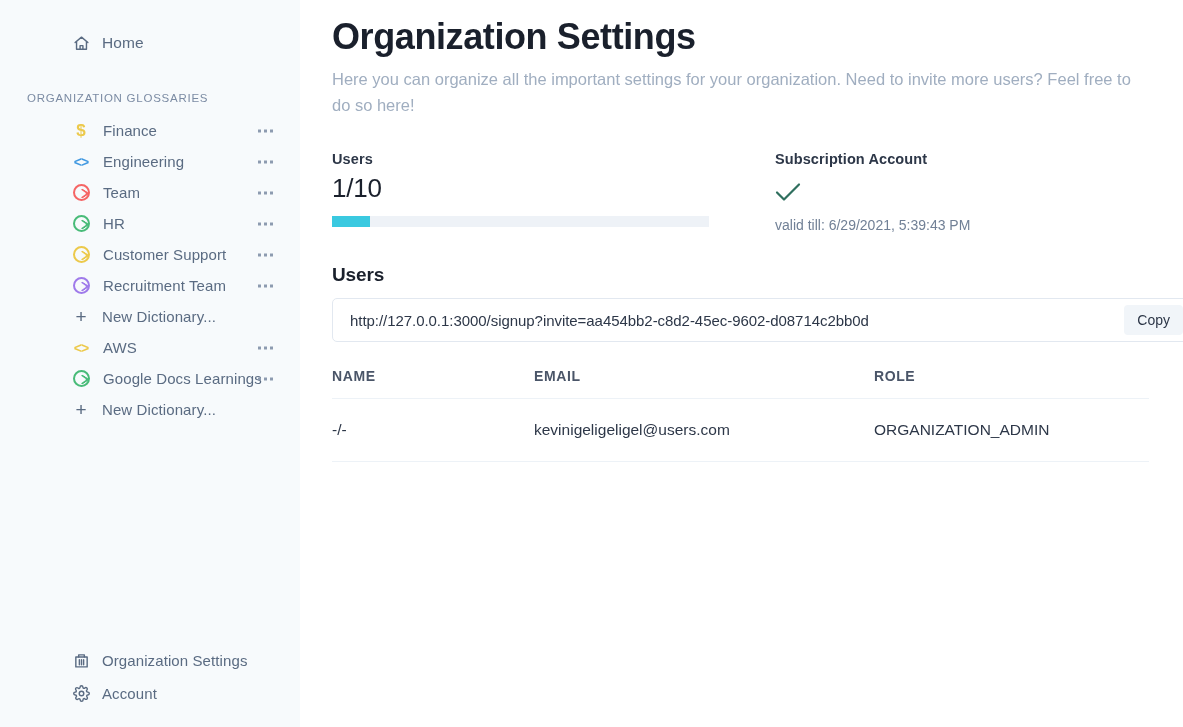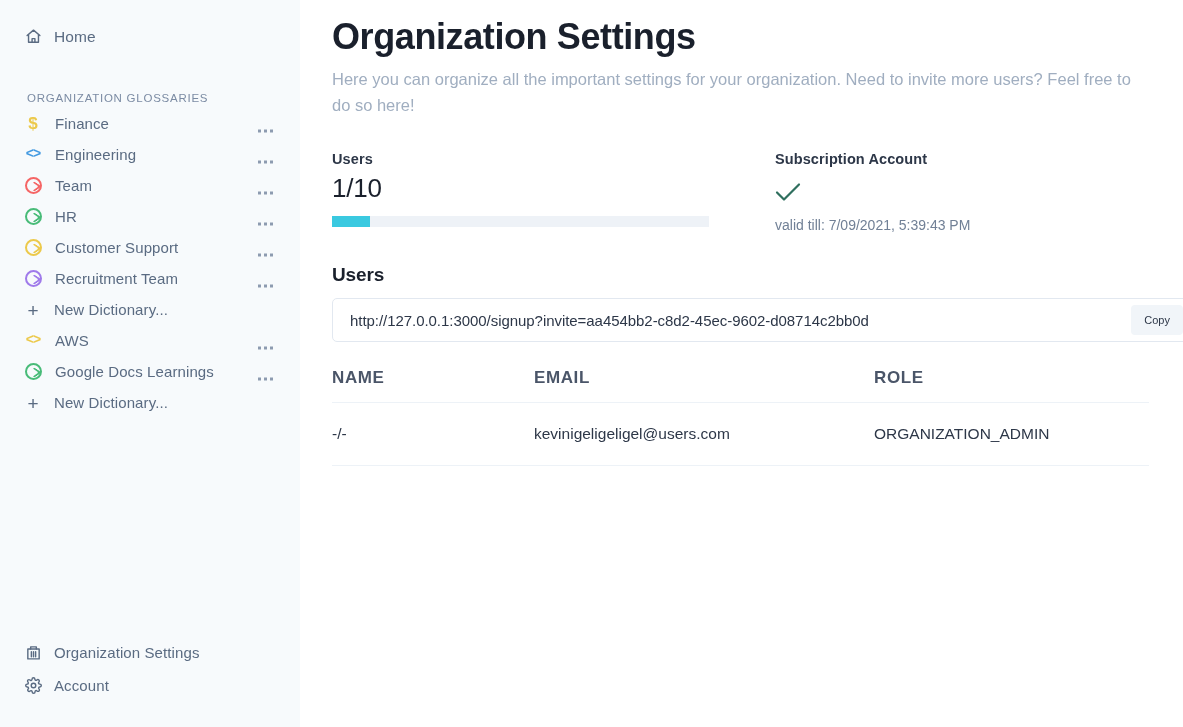--- a/index.html
+++ b/index.html
@@ -26,26 +26,27 @@
     flex: 0 0 300px;
     display: flex;
     flex-direction: column;
     position: relative;
   }
 
   .side-top { padding-top: 28px; }
 
   .nav-row {
     display: flex;
-    align-items: flex-start;
+    align-items: center;
     height: 31px;
     padding-left: 22px;
     padding-right: 14px;
     cursor: pointer;
     position: relative;
+    margin-left: 48px;
   }
 
   .nav-row .ico {
     width: 22px;
     flex: 0 0 22px;
     display: flex;
     align-items: center;
     justify-content: center;
     margin-right: 10px;
   }
@@ -218,33 +219,33 @@
     font-family: "Liberation Sans", sans-serif;
     letter-spacing: -.05px;
   }
   .copy-btn {
     flex: 0 0 auto;
     background: #f1f5f9;
     border: none;
     border-radius: 4px;
     height: 30px;
     padding: 0 13px;
-    font-size: 11px;
+    font-size: 14px;
     color: #2d3748;
     cursor: pointer;
     font-family: "Liberation Sans", sans-serif;
   }
 
   table#users-table {
     margin-top: 26px;
     width: 817px;
     border-collapse: collapse;
   }
   table#users-table th {
-    font-size: 17px;
+    font-size: 14px;
     font-weight: 700;
     color: #4a5568;
     letter-spacing: .6px;
     text-align: left;
     padding: 0 0 14px 0;
     border-bottom: 1px solid #edf2f7;
   }
   table#users-table td {
     font-size: 15.5px;
     color: #2d3748;
@@ -424,21 +425,21 @@
         </div>
       </div>
 
       <div class="stat-sub">
         <div class="stat-label">Subscription Account</div>
         <div class="check">
           <svg width="26" height="22" viewBox="0 0 26 22" fill="none" stroke="#2f6f5e" stroke-width="2.2" stroke-linecap="round" stroke-linejoin="round">
             <path d="M2 11.5L9 18.5L24 3.5"></path>
           </svg>
         </div>
-        <div class="valid-till">valid till: 7/09/2021, 5:39:43 PM</div>
+        <div class="valid-till">valid till: 6/29/2021, 5:39:43 PM</div>
       </div>
 
     </div>
 
     <h2 class="users-heading">Users</h2>
 
     <div class="invite-box">
       <input class="invite-url" type="text" readonly="" value="http://127.0.0.1:3000/signup?invite=aa454bb2-c8d2-45ec-9602-d08714c2bb0d" style="">
       <button class="copy-btn">Copy</button>
     </div>

